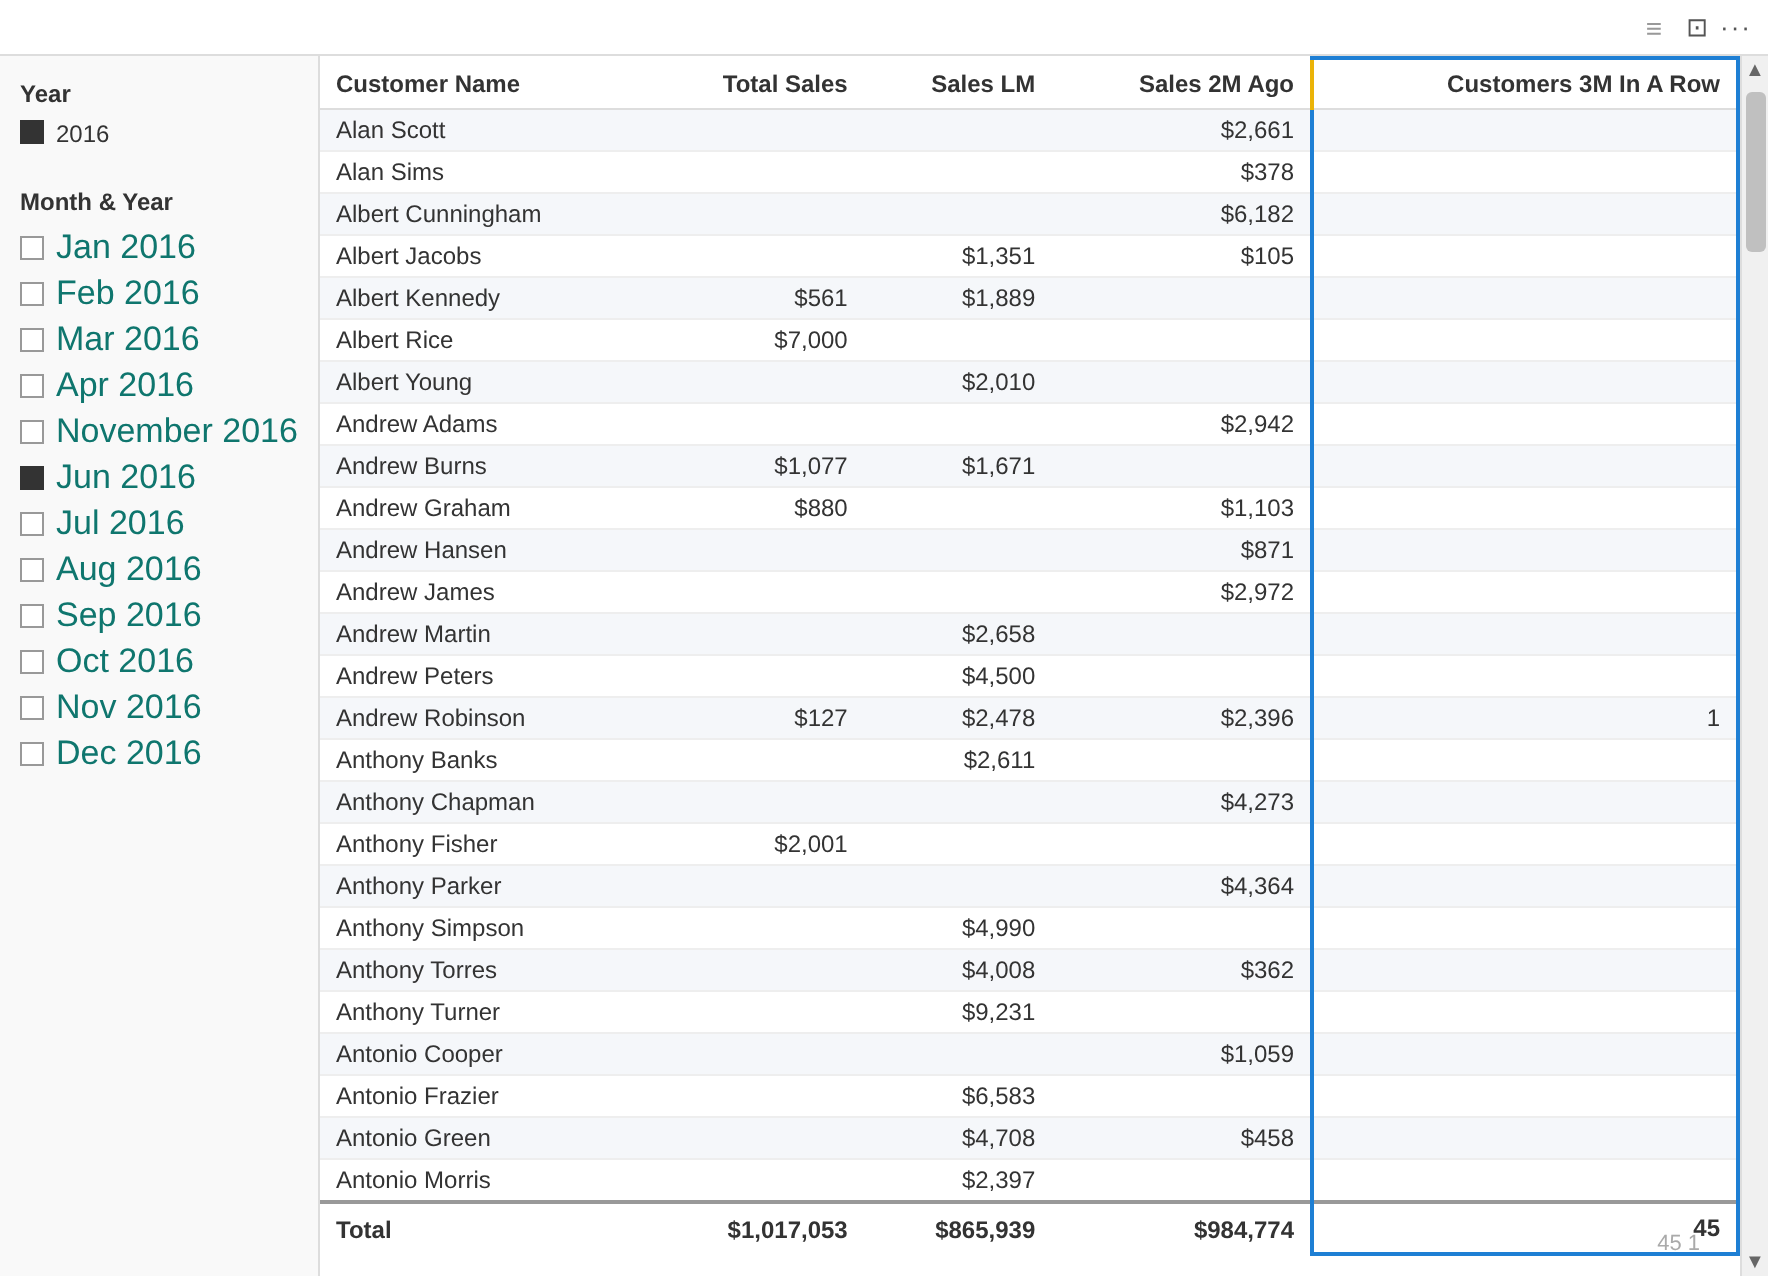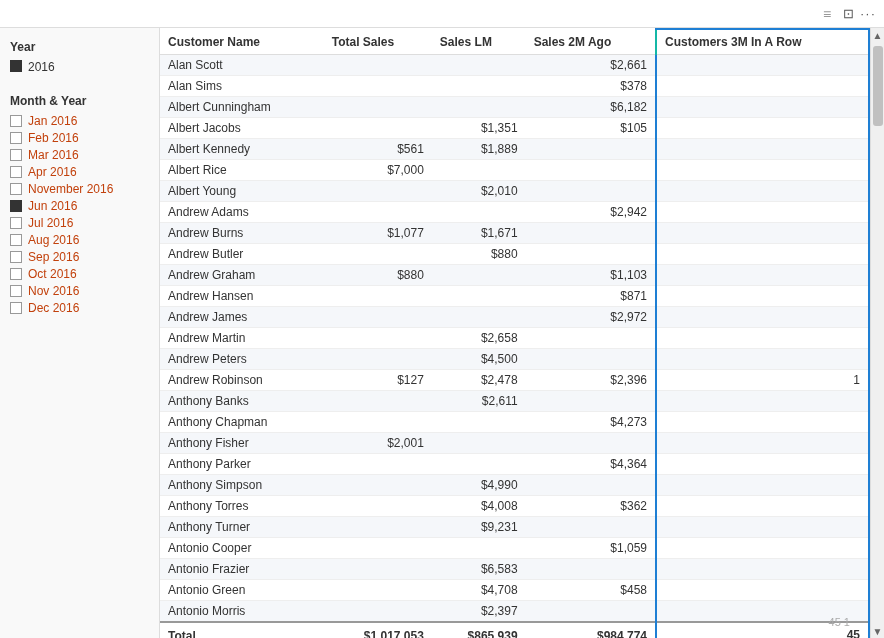--- a/index.html
+++ b/index.html
@@ -89,22 +89,22 @@
       flex-shrink: 0;
     }
     .checkbox-filled {
       width: 12px;
       height: 12px;
       background: #333;
       display: inline-block;
       flex-shrink: 0;
     }
     .month-label {
-      font-size: 12px;
-      color: #c2410c;
+      font-size: 17px;
+      color: #0f766e;
     }
     
     .table-area {
       flex: 1;
       overflow: hidden;
       background: #fff;
       position: relative;
       display: flex;
       flex-direction: column;
     }
@@ -116,21 +116,21 @@
     table {
       width: 100%;
       border-collapse: collapse;
       font-size: 12px;
     }
     thead tr th {
       background: #fff;
       font-weight: 600;
       color: #333;
       padding: 5px 8px;
-      text-align: left;
+      text-align: right;
       border-bottom: 1px solid #ddd;
       white-space: nowrap;
       position: sticky;
       top: 0;
       z-index: 2;
     }
     thead tr th:first-child {
       text-align: left;
     }
     tbody tr {
@@ -164,21 +164,21 @@
     tfoot tr td:first-child {
       text-align: left;
     }
     
     .col-highlight {
       border-left: 2px solid #1e7fd4;
       border-right: 2px solid #1e7fd4;
     }
     thead th.col-highlight {
       border-top: 2px solid #1e7fd4;
-      border-left: 2px solid #14b8a6;
+      border-left: 2px solid #eab308;
       border-right: 2px solid #1e7fd4;
     }
     tfoot td.col-highlight {
       border-bottom: 2px solid #1e7fd4;
       border-left: 2px solid #1e7fd4;
       border-right: 2px solid #1e7fd4;
     }
     
     .right-scroll {
       width: 14px;
@@ -374,27 +374,20 @@
                 <td class="col-highlight"></td>
               </tr>
               <tr>
                 <td>Andrew Burns</td>
                 <td>$1,077</td>
                 <td>$1,671</td>
                 <td></td>
                 <td class="col-highlight"></td>
               </tr>
               <tr>
-                <td>Andrew Butler</td>
-                <td></td>
-                <td>$880</td>
-                <td></td>
-                <td class="col-highlight"></td>
-              </tr>
-              <tr>
                 <td>Andrew Graham</td>
                 <td>$880</td>
                 <td></td>
                 <td>$1,103</td>
                 <td class="col-highlight"></td>
               </tr>
               <tr>
                 <td>Andrew Hansen</td>
                 <td></td>
                 <td></td>

